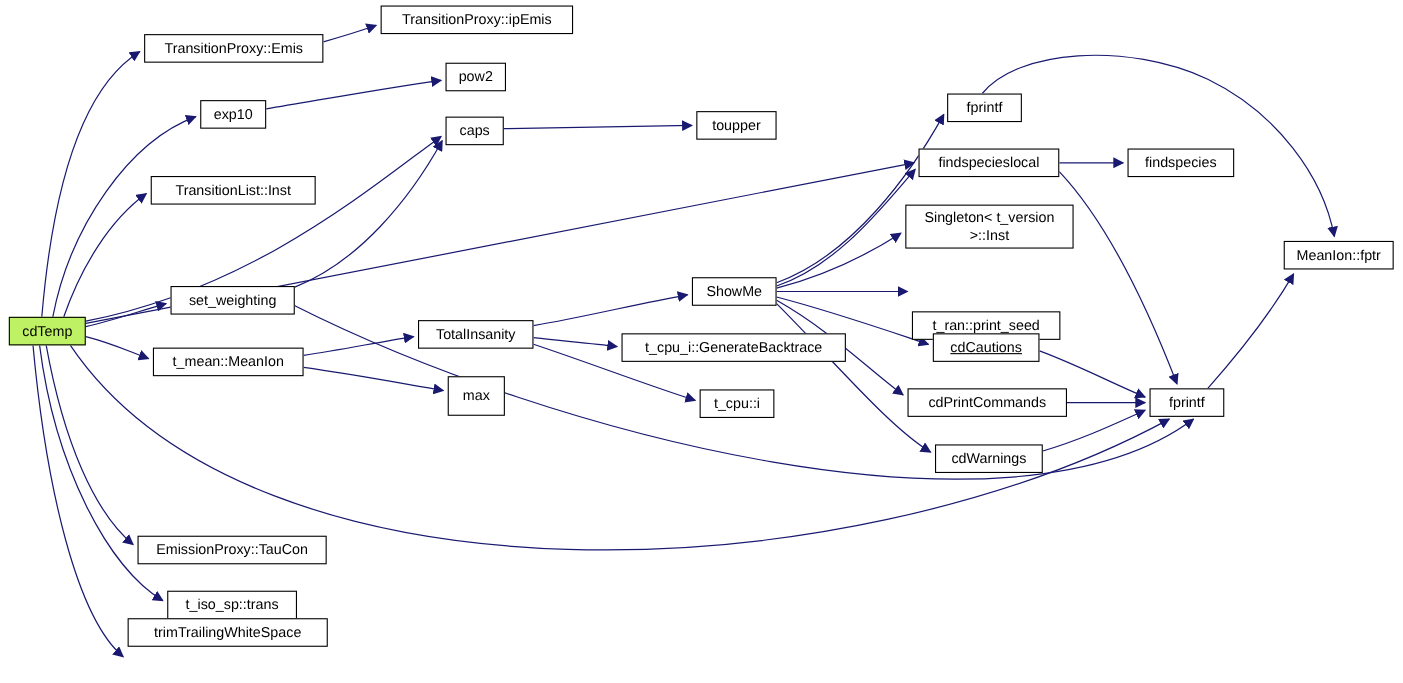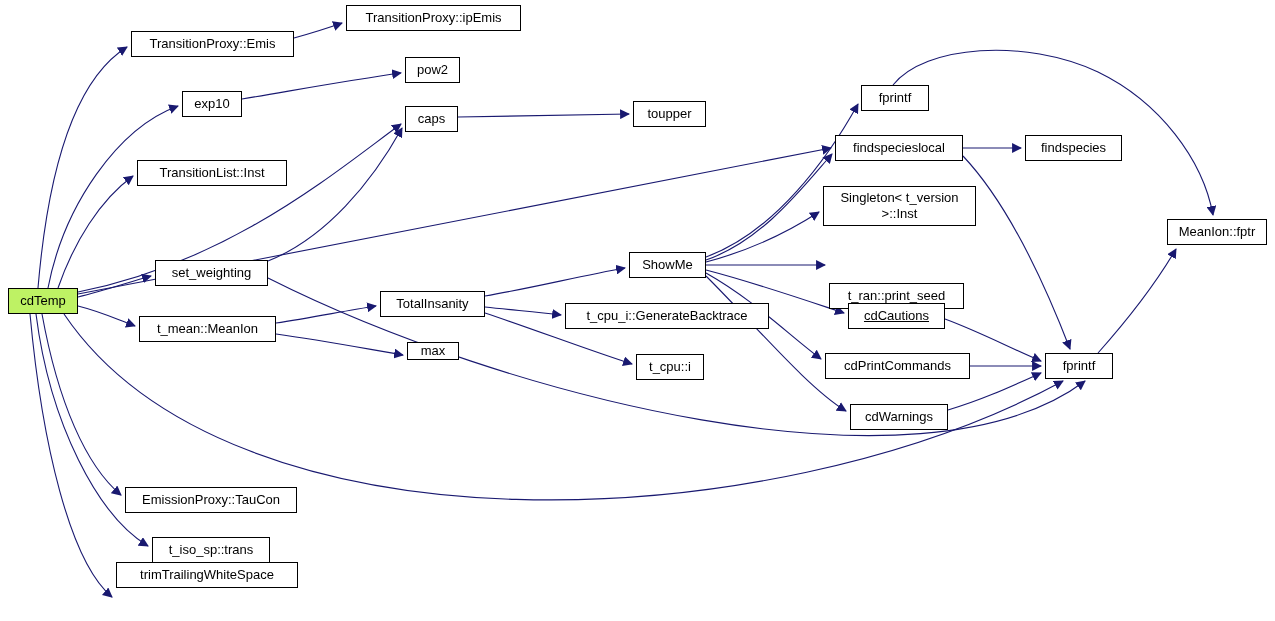--- a/index.html
+++ b/index.html
@@ -73,21 +73,21 @@
       <div class="node" style="left: 131px; top: 31px; width: 163px; height: 26px;">TransitionProxy::Emis</div>
       <div class="node" style="left: 346px; top: 5px; width: 175px; height: 26px;">TransitionProxy::ipEmis</div>
       <div class="node" style="left: 182px; top: 91px; width: 60px; height: 26px;">exp10</div>
       <div class="node" style="left: 405px; top: 57px; width: 55px; height: 26px;">pow2</div>
       <div class="node" style="left: 405px; top: 106px; width: 53px; height: 26px;">caps</div>
       <div class="node" style="left: 633px; top: 101px; width: 73px; height: 26px;">toupper</div>
       <div class="node" style="left: 137px; top: 160px; width: 150px; height: 26px;">TransitionList::Inst</div>
       <div class="node" style="left: 155px; top: 260px; width: 113px; height: 26px;">set_weighting</div>
       <div class="node" style="left: 139px; top: 316px; width: 137px; height: 26px;">t_mean::MeanIon</div>
       <div class="node" style="left: 380px; top: 291px; width: 105px; height: 26px;">TotalInsanity</div>
-      <div class="node" style="left: 407px; top: 342px; width: 52px; height: 18px;">max</div>
+      <div class="node" style="left: 407px; top: 342px; width: 52px; height: 36px;">max</div>
       <div class="node" style="left: 565px; top: 303px; width: 204px; height: 26px;">t_cpu_i::GenerateBacktrace</div>
       <div class="node" style="left: 636px; top: 354px; width: 68px; height: 26px; text-align: center;">t_cpu::i</div>
       <div class="node" style="left: 629px; top: 252px; width: 77px; height: 26px;">ShowMe</div>
       <div class="node" style="left: 861px; top: 85px; width: 68px; height: 26px;">fprintf</div>
       <div class="node" style="left: 835px; top: 135px; width: 128px; height: 26px;">findspecieslocal</div>
       <div class="node" style="left: 1025px; top: 135px; width: 97px; height: 26px;">findspecies</div>
       <div class="node" style="left: 823px; top: 186px; width: 153px; height: 40px;">Singleton&lt; t_version
 &gt;::Inst</div>
       <div class="node" style="left: 829px; top: 252px; width: 135px; height: 26px; margin-top: 31px;">t_ran::print_seed</div>
       <div class="node" style="left: 848px; top: 303px; width: 97px; height: 26px; text-decoration: underline;">cdCautions</div>

